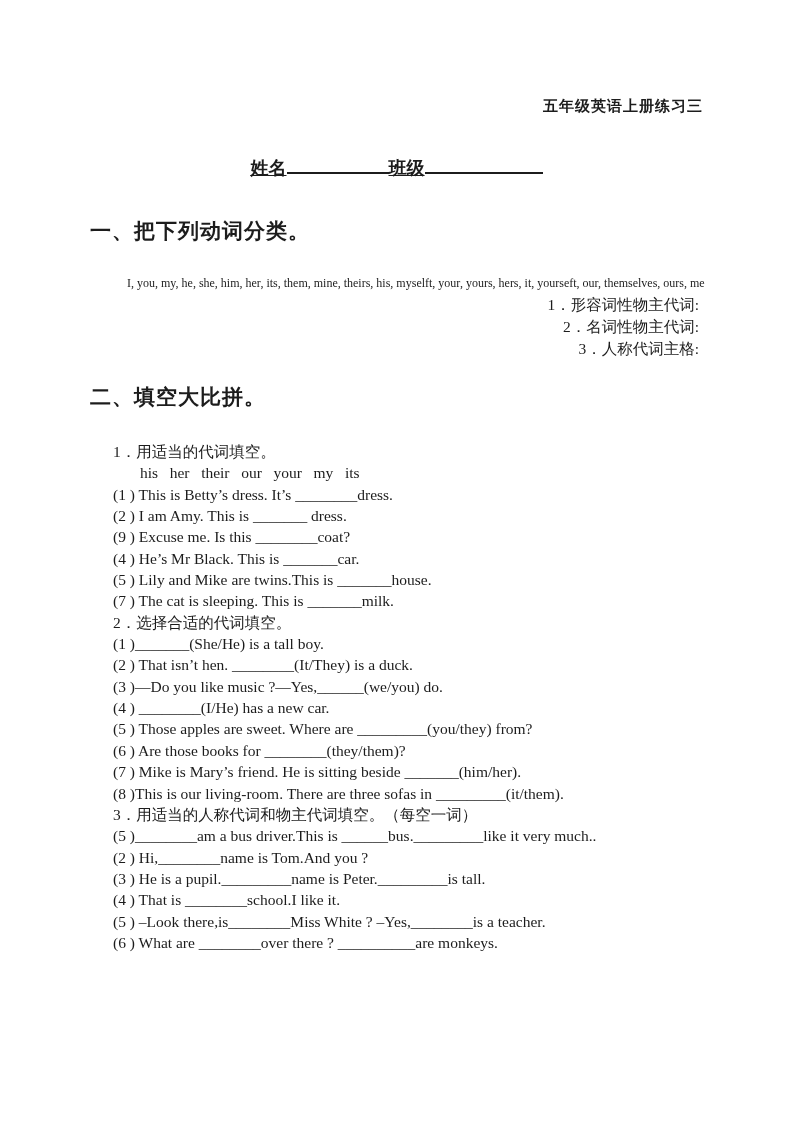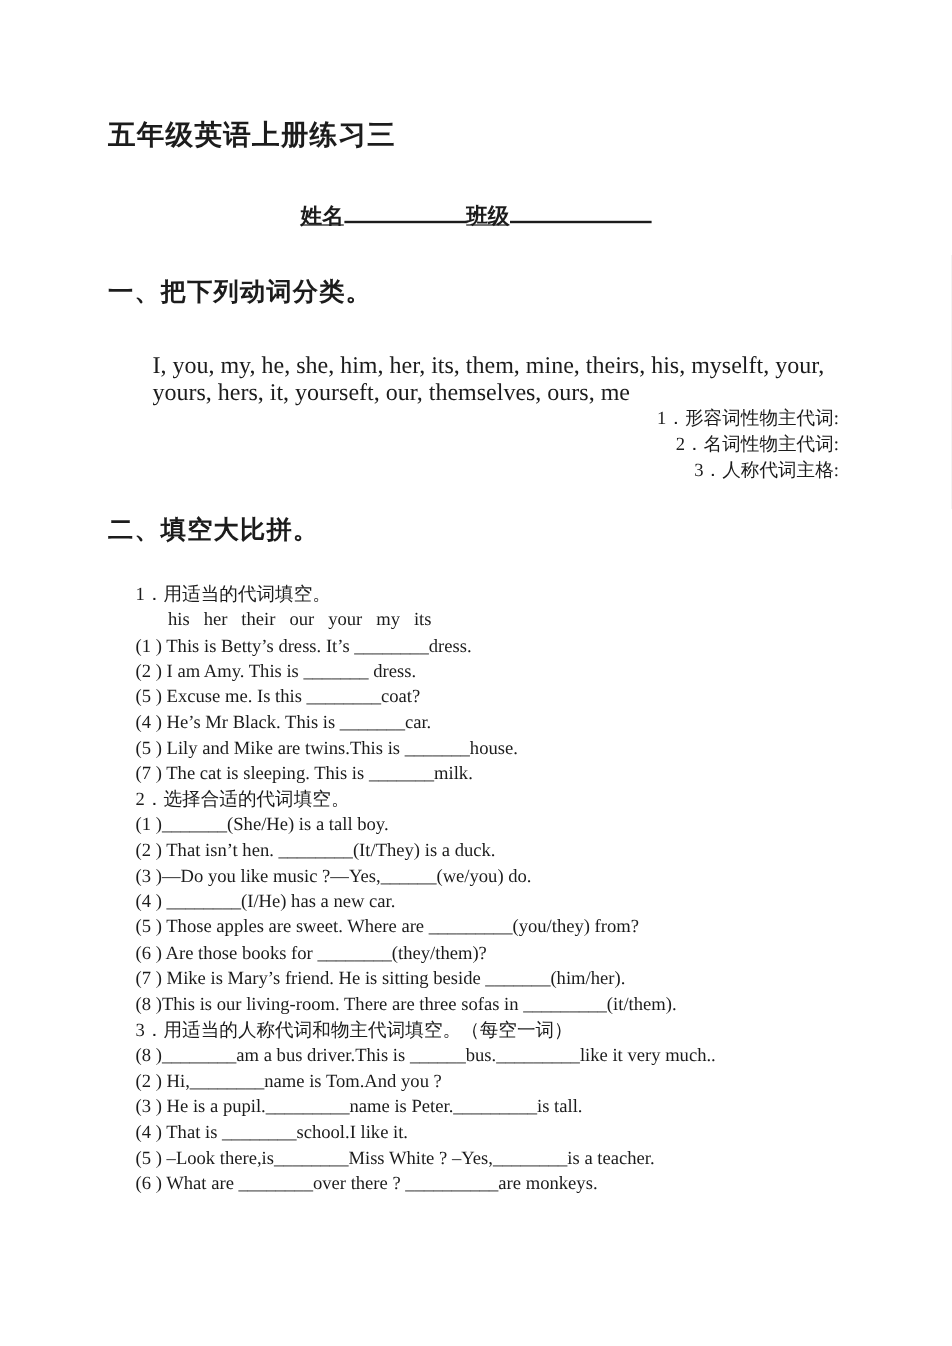--- a/index.html
+++ b/index.html
@@ -8,22 +8,22 @@
     width: 793px;
     height: 1122px;
     margin: 0 auto;
     background: #ffffff;
     color: #1c1c1c;
     font-family: "Liberation Serif", "DejaVu Serif", serif;
     padding: 97px 90px 0 90px;
     overflow: hidden;
   }
   .doc-title {
-    text-align: left;
-    font-size: 23px;
+    text-align: right;
+    font-size: 15px;
     font-weight: bold;
     letter-spacing: 1px;
   }
   .name-line {
     margin-top: 40px;
     text-align: center;
     font-size: 18px;
     font-weight: bold;
     text-decoration: underline;
   }
@@ -36,24 +36,24 @@
   .blank-name { width: 102px; }
   .blank-class { width: 118px; }
   .sec-heading {
     font-size: 21px;
     font-weight: bold;
     letter-spacing: 1px;
   }
   .sec-heading.first { margin-top: 37px; }
   .sec-heading.second { margin-top: 23px; }
   .word-list {
-    margin-top: 37px;
+    margin-top: 27px;
     margin-left: 37px;
     width: 578px;
-    font-size: 20px;
+    font-size: 12px;
     line-height: 22px;
   }
   .classify-list { margin-top: 0; }
   .classify-item {
     display: flex;
     align-items: flex-end;
     margin-left: 23px;
     font-size: 15.5px;
     line-height: 22px;
     height: 22px;
@@ -111,37 +111,37 @@
   </div>
 
   <div class="sec-heading second">二、填空大比拼。</div>
 
   <div class="exercise-block">
 
     <div class="part-title">1．用适当的代词填空。</div>
     <div class="word-bank">his   her   their   our   your   my   its</div>
     <div class="q">(1 ) This is Betty’s dress. It’s ________dress.</div>
     <div class="q">(2 ) I am Amy. This is _______ dress.</div>
-    <div class="q">(5 ) Excuse me. Is this ________coat?</div>
+    <div class="q">(9 ) Excuse me. Is this ________coat?</div>
     <div class="q">(4 ) He’s Mr Black. This is _______car.</div>
     <div class="q">(5 ) Lily and Mike are twins.This is _______house.</div>
     <div class="q">(7 ) The cat is sleeping. This is _______milk.</div>
 
     <div class="part-title">2．选择合适的代词填空。</div>
     <div class="q">(1 )_______(She/He) is a tall boy.</div>
     <div class="q">(2 ) That isn’t hen. ________(It/They) is a duck.</div>
     <div class="q">(3 )—Do you like music ?—Yes,______(we/you) do.</div>
     <div class="q">(4 ) ________(I/He) has a new car.</div>
     <div class="q">(5 ) Those apples are sweet. Where are _________(you/they) from?</div>
     <div class="q">(6 ) Are those books for ________(they/them)?</div>
     <div class="q">(7 ) Mike is Mary’s friend. He is sitting beside _______(him/her).</div>
     <div class="q">(8 )This is our living-room. There are three sofas in _________(it/them).</div>
 
     <div class="part-title">3．用适当的人称代词和物主代词填空。（每空一词）</div>
-    <div class="q">(8 )________am a bus driver.This is ______bus._________like it very much..</div>
+    <div class="q">(5 )________am a bus driver.This is ______bus._________like it very much..</div>
     <div class="q">(2 ) Hi,________name is Tom.And you ?</div>
     <div class="q">(3 ) He is a pupil._________name is Peter._________is tall.</div>
     <div class="q">(4 ) That is ________school.I like it.</div>
     <div class="q">(5 ) –Look there,is________Miss White ? –Yes,________is a teacher.</div>
     <div class="q">(6 ) What are ________over there ? __________are monkeys.</div>
 
   </div>
 
 </div>
 

